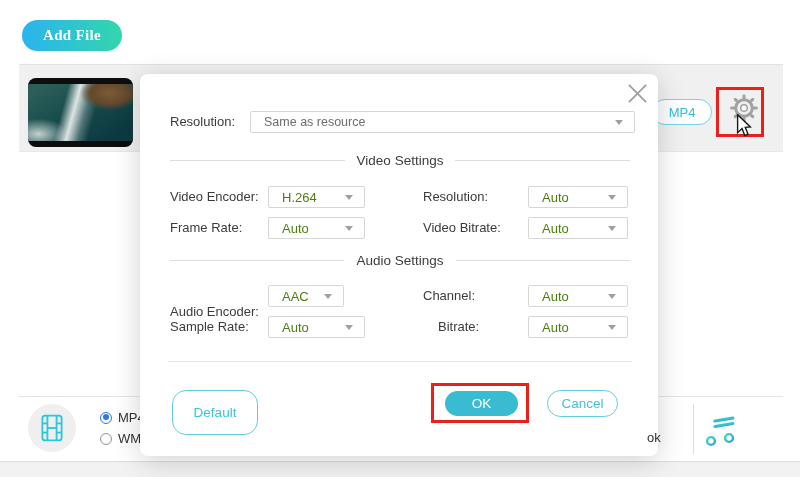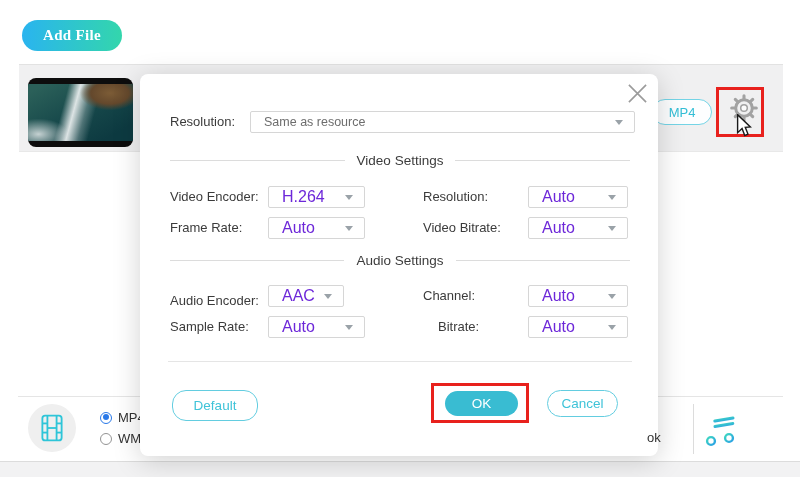--- a/index.html
+++ b/index.html
@@ -50,21 +50,21 @@
   .v-divider { position:absolute; left:693px; top:404px; width:1px; height:50px; background:#dcdcdc; }
   .music-svg { position:absolute; left:700px; top:409px; cursor:pointer; }
 
   
   .dialog { position:absolute; left:140px; top:74px; width:518px; height:382px; background:#fff;
     border-radius:8px; box-shadow:0 5px 28px rgba(0,0,0,.18); z-index:10; }
   .close-x { position:absolute; right:8px; top:6px; width:26px; height:26px; display:flex;
     align-items:center; justify-content:center; cursor:pointer; }
   .dlg-label { position:absolute; font-size:13px; color:#3b3b3b; line-height:22px; }
   .select { position:absolute; height:22px; border:1px solid #d6d6d6; border-radius:2px; background:#fff;
-    display:flex; align-items:center; font-size:16px; color:#6d28d9; padding-left:13px; cursor:pointer; }
+    display:flex; align-items:center; font-size:13px; color:#4d7c0f; padding-left:13px; cursor:pointer; }
   .select .arrow { position:absolute; right:11px; top:8px; width:0; height:0;
     border-left:4.5px solid transparent; border-right:4.5px solid transparent; border-top:5px solid #9aa2a8; }
   .select.big { left:110px; top:37px; width:385px; font-size:12.5px; color:#6d6d6d; }
   .section { position:absolute; left:30px; right:28px; height:18px; display:flex; align-items:center; }
   .section .hr { flex:1; height:1px; background:#dcdcdc; }
   .section .ttl { margin:0 12px; font-size:13.5px; color:#3c3c3c; }
   .footer-line { position:absolute; left:28px; right:26px; top:287px; height:1px; background:#e5e5e5; }
   .btn { position:absolute; border-radius:14px; font-size:13.5px; display:flex; align-items:center;
     justify-content:center; cursor:pointer; background:#fff; }
   .btn.outline { border:1px solid #63cde0; color:#3fc3d8; }
@@ -192,21 +192,21 @@
       <span>Auto</span>
       <span class="arrow"></span>
     </div>
 
     <div class="section" style="top:177px;">
       <span class="hr"></span>
       <span class="ttl">Audio Settings</span>
       <span class="hr"></span>
     </div>
 
-    <span class="dlg-label" style="left:30px; top:216px;text-align:center;">Audio Encoder:</span>
+    <span class="dlg-label" style="left:30px; top:227px;text-align:center;">Audio Encoder:</span>
     <div class="select" style="left:128px; top:211px; width:76px;">
       <span>AAC</span>
       <span class="arrow"></span>
     </div>
     <span class="dlg-label" style="left:283px; top:211px;">Channel:</span>
     <div class="select" style="left:388px; top:211px; width:100px;">
       <span>Auto</span>
       <span class="arrow"></span>
     </div>
 
@@ -215,20 +215,20 @@
       <span>Auto</span>
       <span class="arrow"></span>
     </div>
     <span class="dlg-label" style="left:298px; top:242px;">Bitrate:</span>
     <div class="select" style="left:388px; top:242px; width:100px;">
       <span>Auto</span>
       <span class="arrow"></span>
     </div>
 
     <div class="footer-line"></div>
-    <button class="btn outline" style="left:32px; top:316px; width:86px; height:31px;">Default</button>
+    <button class="btn outline" style="left:32px; top:316px; width:86px; height:45px;">Default</button>
     <button class="btn fill" style="left:305px; top:317px; width:73px; height:25px;">OK</button>
     <button class="btn outline" style="left:407px; top:316px; width:71px; height:27px;">Cancel</button>
   </div>
 
   <div class="ok-hl"></div>
 
 </div>
 
 </body></html>

